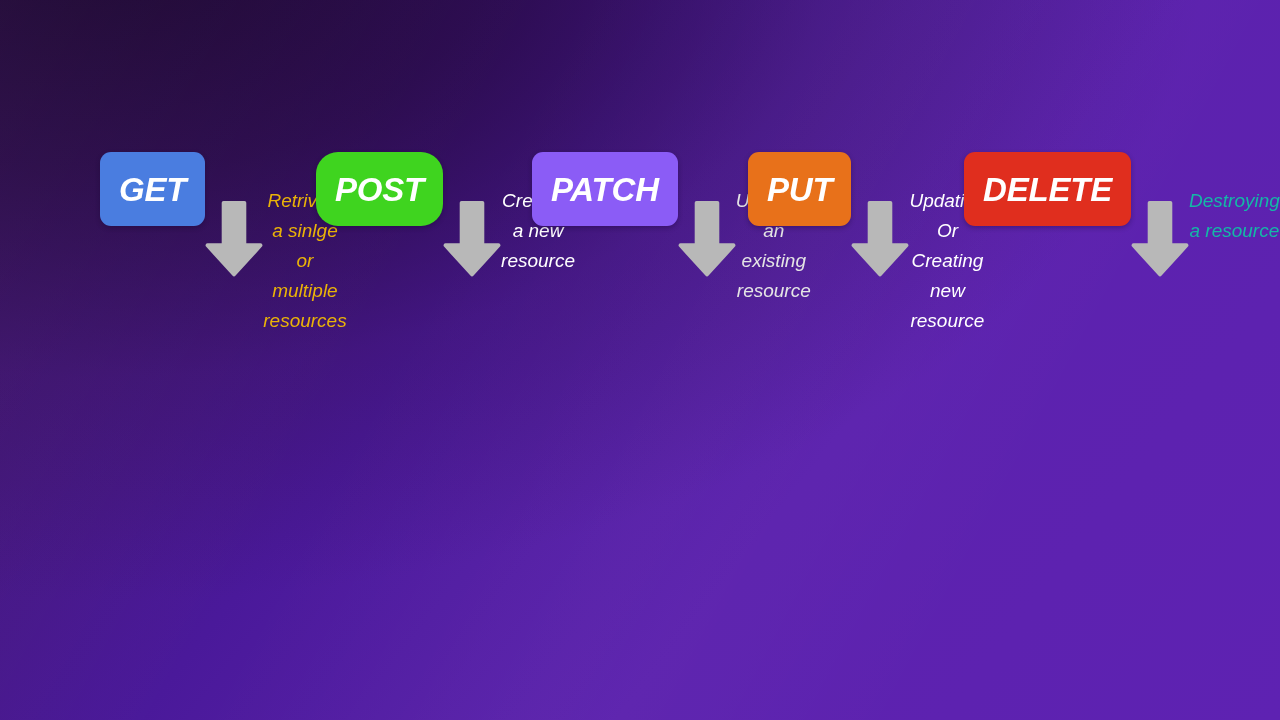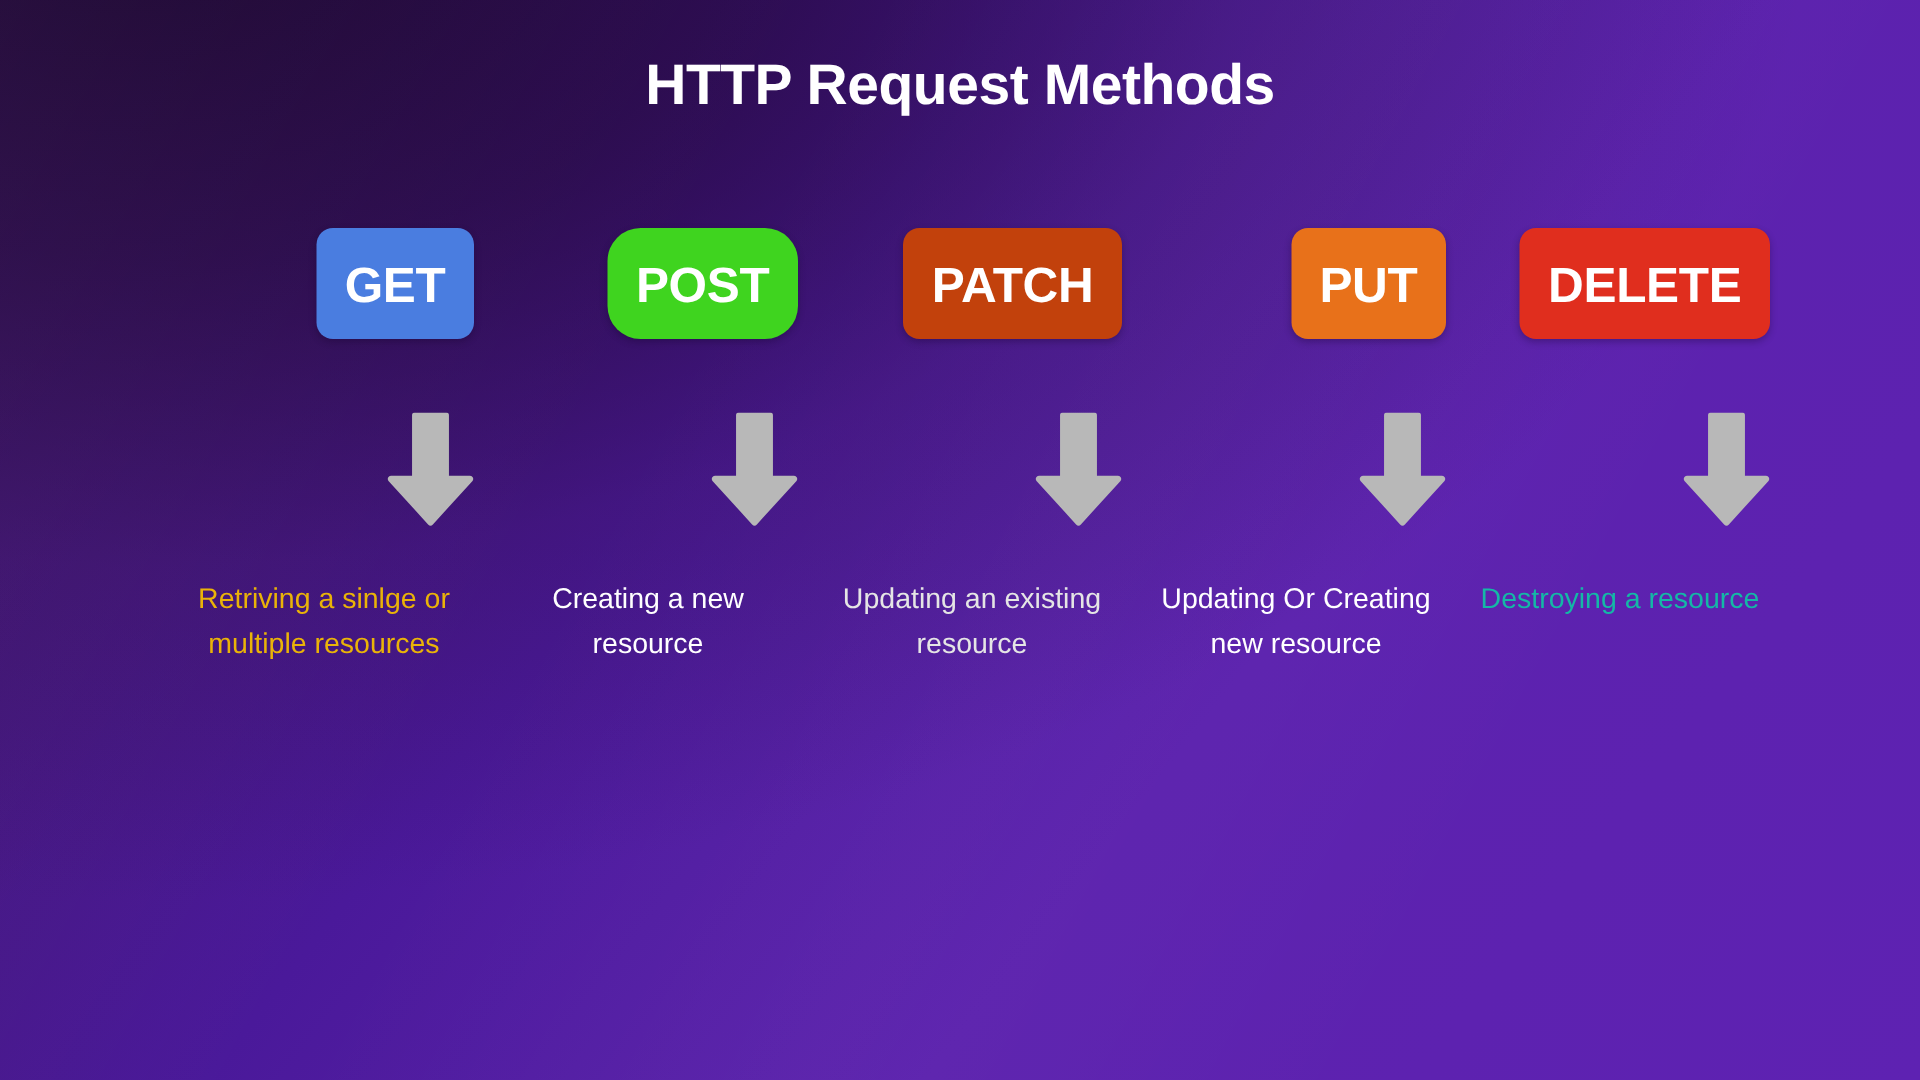--- a/index.html
+++ b/index.html
@@ -60,22 +60,22 @@
     left: 0;
     width: 1280px;
     display: flex;
     justify-content: center;
     align-items: flex-start;
   }
 
   .column {
     width: 216px;
     display: flex;
-    flex-direction: column;
-    align-items: flex-end;
+    align-items: flex-start;
+    font-style: italic;
   }
 
   .badge {
     height: 74px;
     box-sizing: border-box;
     display: flex;
     align-items: center;
     justify-content: center;
     padding: 0 19px;
     border-radius: 11px;
@@ -105,21 +105,20 @@
     line-height: 30px;
     font-weight: normal;
   }
 </style>
 </head>
 <body>
 
 <div id="slide">
   <div class="layer">
 
-    <div id="title">HTTP Request Methods</div>
 
     <div id="columns">
   <div class="column">
     <div class="badge" title="GET" style="background: rgb(74, 125, 224); color: rgb(255, 255, 255);">
       <span>GET</span>
     </div>
     <div class="arrow-wrap">
       <svg width="58" height="76" viewBox="0 0 58 76" xmlns="http://www.w3.org/2000/svg">
         <path d="M18.5 0 H39.5 A1.8 1.8 0 0 1 41.3 1.8 V42.2 H55.4 A2.1 2.1 0 0 1 57.0 45.6 L30.6 74.6 A2.2 2.2 0 0 1 27.4 74.6 L1.0 45.6 A2.1 2.1 0 0 1 2.6 42.2 H16.7 V1.8 A1.8 1.8 0 0 1 18.5 0 Z" class="arrow-path" fill="#b8b8b8"></path>
       </svg>
@@ -133,21 +132,21 @@
     </div>
     <div class="arrow-wrap">
       <svg width="58" height="76" viewBox="0 0 58 76" xmlns="http://www.w3.org/2000/svg">
         <path d="M18.5 0 H39.5 A1.8 1.8 0 0 1 41.3 1.8 V42.2 H55.4 A2.1 2.1 0 0 1 57.0 45.6 L30.6 74.6 A2.2 2.2 0 0 1 27.4 74.6 L1.0 45.6 A2.1 2.1 0 0 1 2.6 42.2 H16.7 V1.8 A1.8 1.8 0 0 1 18.5 0 Z" class="arrow-path" fill="#b8b8b8"></path>
       </svg>
     </div>
     <div class="desc" style="color: rgb(255, 255, 255);">Creating a new resource</div>
   </div>
 
   <div class="column">
-    <div class="badge" title="PATCH" style="background: #c2410c; color: rgb(255, 255, 255);">
+    <div class="badge" title="PATCH" style="background: #8b5cf6; color: rgb(255, 255, 255);">
       <span>PATCH</span>
     </div>
     <div class="arrow-wrap">
       <svg width="58" height="76" viewBox="0 0 58 76" xmlns="http://www.w3.org/2000/svg">
         <path d="M18.5 0 H39.5 A1.8 1.8 0 0 1 41.3 1.8 V42.2 H55.4 A2.1 2.1 0 0 1 57.0 45.6 L30.6 74.6 A2.2 2.2 0 0 1 27.4 74.6 L1.0 45.6 A2.1 2.1 0 0 1 2.6 42.2 H16.7 V1.8 A1.8 1.8 0 0 1 18.5 0 Z" class="arrow-path" fill="#b8b8b8"></path>
       </svg>
     </div>
     <div class="desc" style="color: #e5e5e5;">Updating an existing resource</div>
   </div>
 

